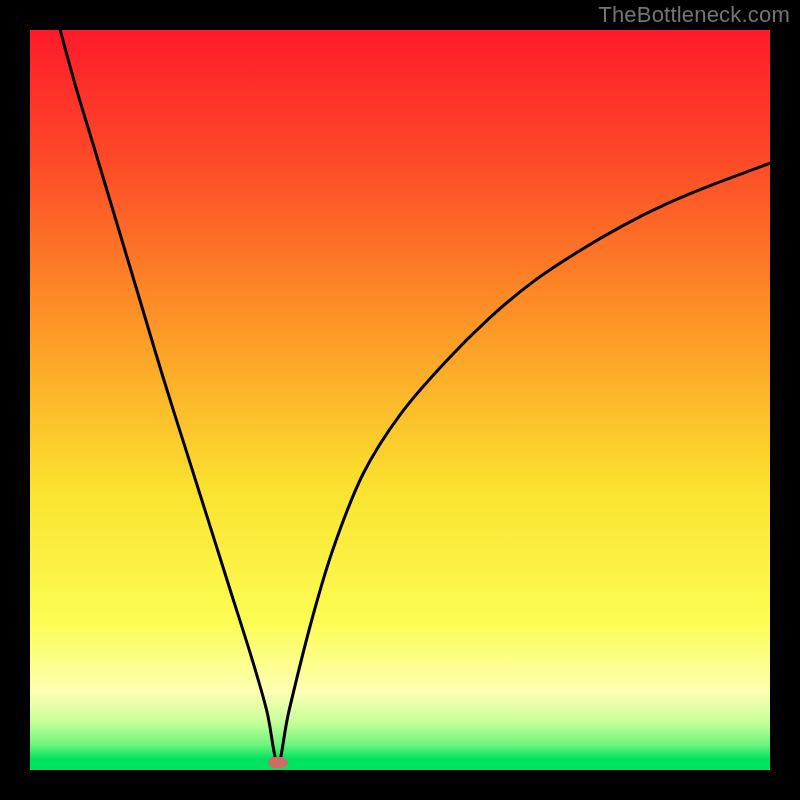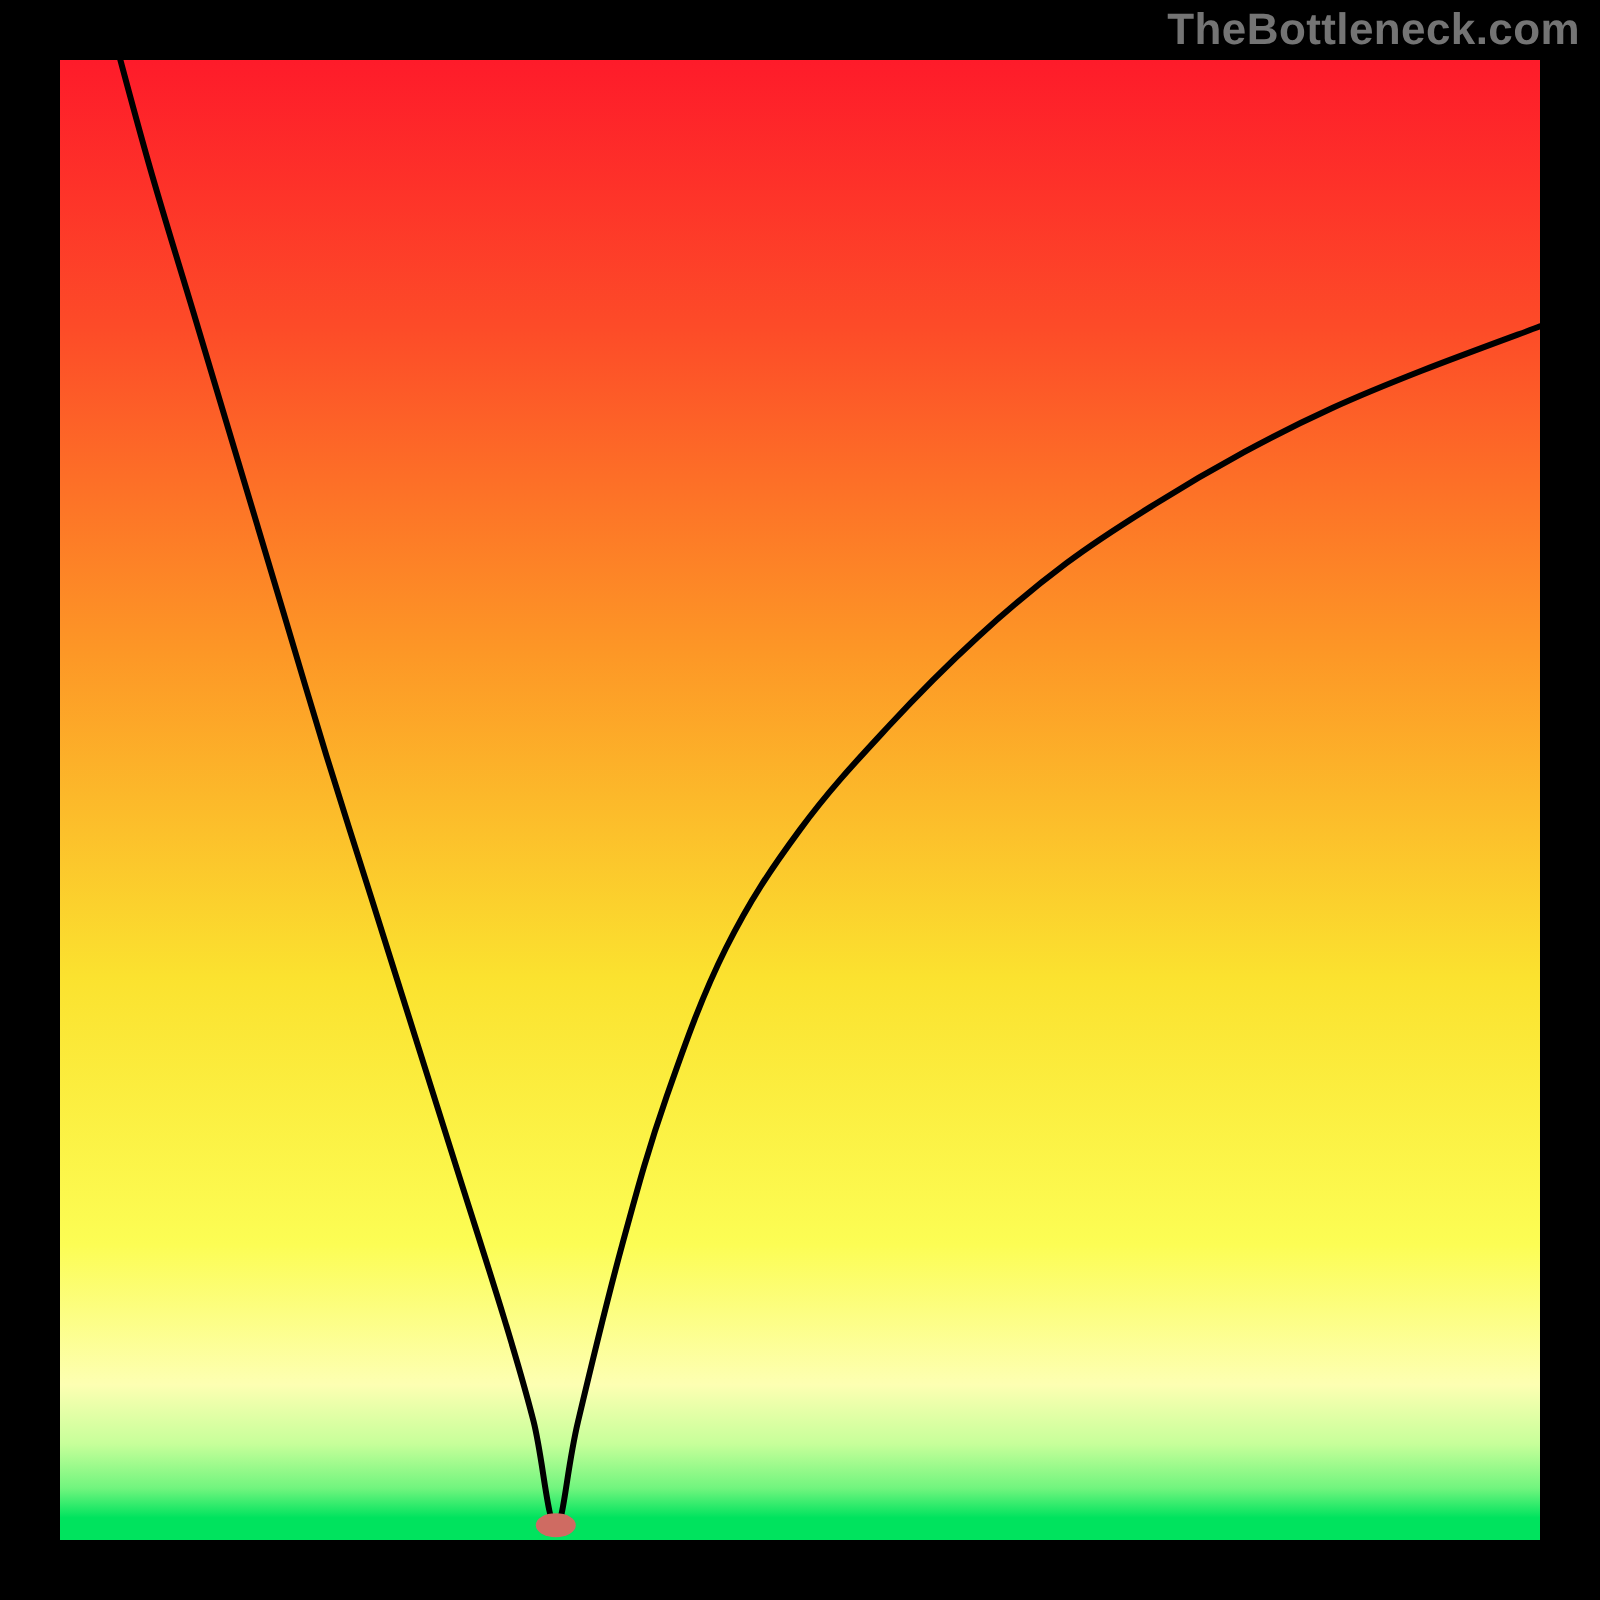--- a/index.html
+++ b/index.html
@@ -16,21 +16,21 @@
     width: 800px;
     height: 800px;
     background: #000;
   }
   .watermark {
     position: absolute;
     top: 2px;
     right: 10px;
     color: #747474;
     font-size: 22px;
-    font-weight: 700;
+    font-weight: 400;
     letter-spacing: 0.2px;
     z-index: 5;
   }
   .plot {
     position: absolute;
     left: 30px;
     top: 30px;
     width: 740px;
     height: 740px;
   }

